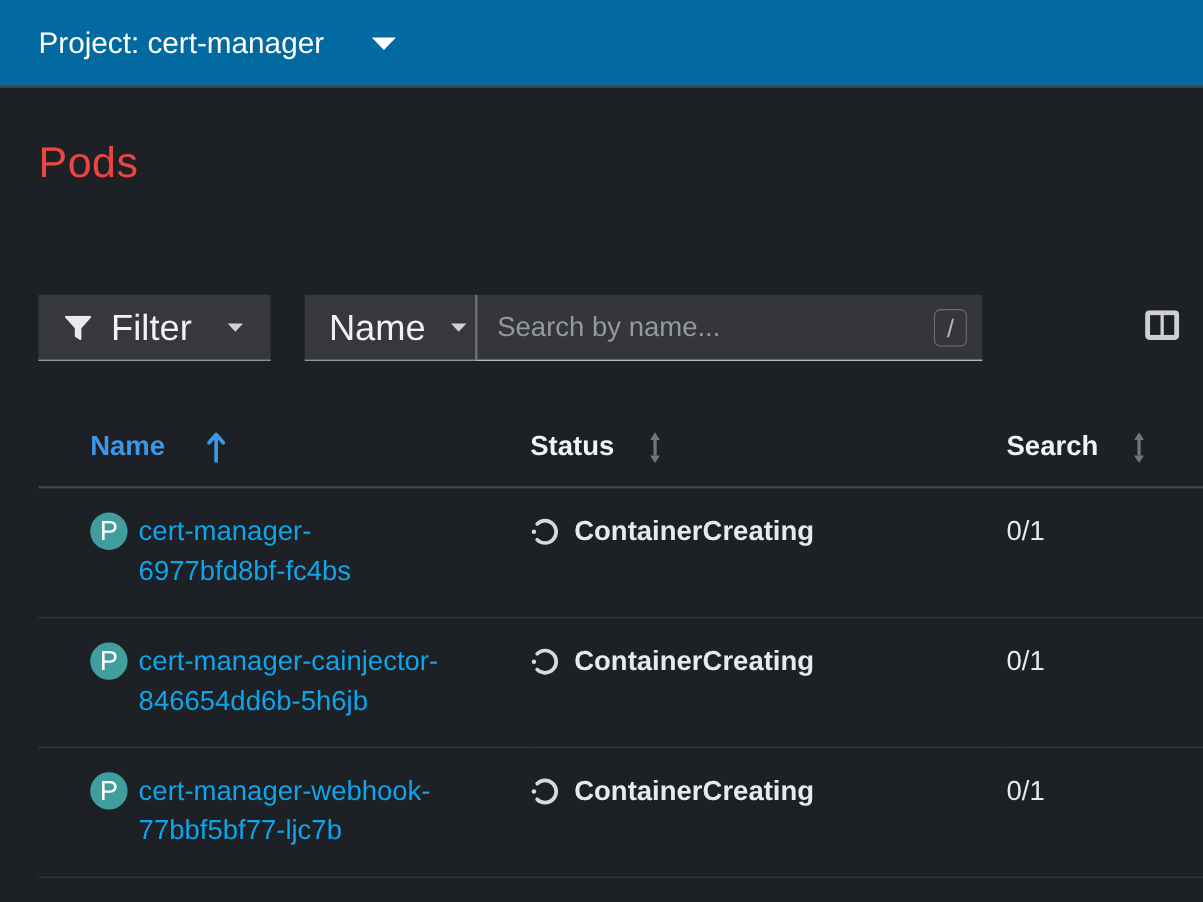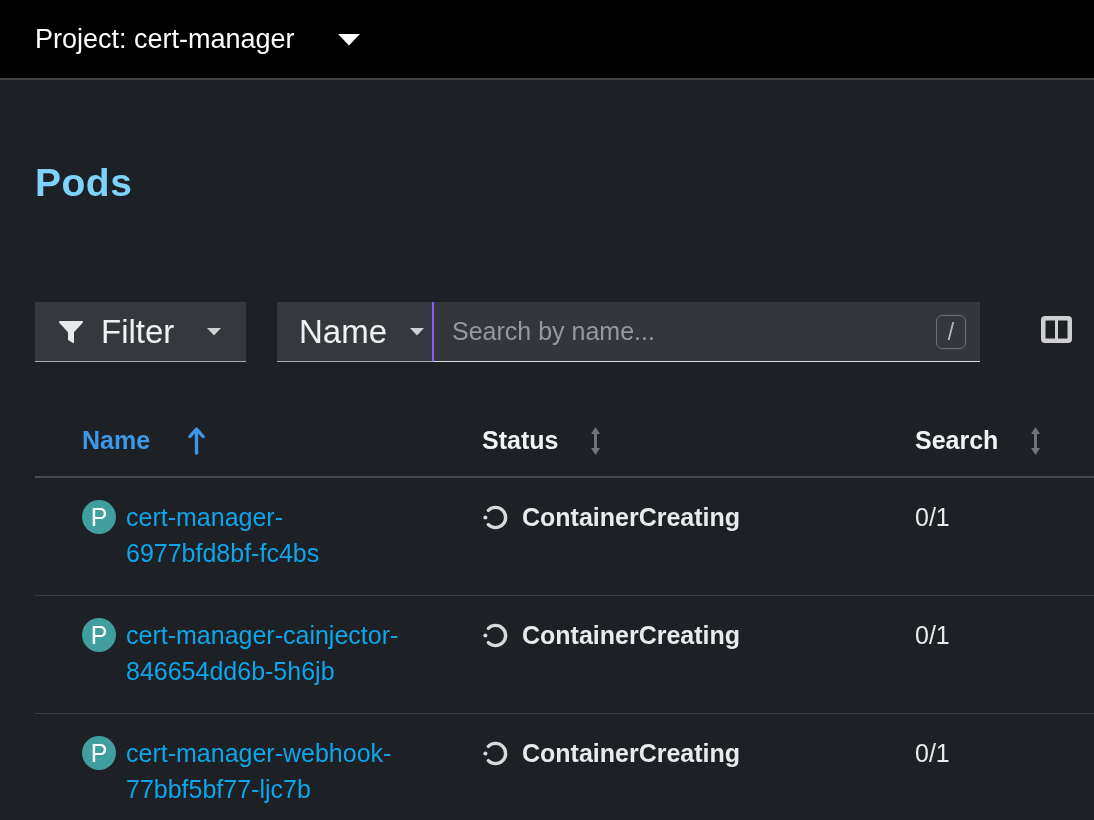--- a/index.html
+++ b/index.html
@@ -7,21 +7,21 @@
   body {
     background: #1d2025;
     font-family: "Liberation Sans", sans-serif;
     color: #f0f1f2;
     -webkit-font-smoothing: antialiased;
   }
 
   
   .masthead {
     height: 80px;
-    background: #000000;
+    background: #0369a1;
     border-bottom: 2px solid #3f4247;
     display: flex;
     align-items: center;
     padding-left: 35px;
   }
   .project-selector {
     display: flex;
     align-items: center;
     gap: 42px;
     background: none;
@@ -29,25 +29,25 @@
     color: #ffffff;
     font-family: inherit;
     font-size: 27px;
     cursor: pointer;
   }
   .project-selector .caret { color: #ffffff; display: inline-flex; }
 
   
   .main { padding-left: 35px; }
   .page-title {
-    margin-top: 80px;
+    margin-top: 46px;
     font-size: 39px;
-    font-weight: 700;
+    font-weight: 400;
     letter-spacing: 0.5px;
-    color: #7dd3fc;
+    color: #ef4444;
     line-height: 46px;
   }
 
   
   .toolbar {
     margin-top: 96px;
     display: flex;
     align-items: flex-start;
   }
   .menu-toggle {
@@ -63,25 +63,25 @@
     cursor: pointer;
   }
   .filter-toggle { width: 211px; padding: 0 24px; gap: 18px; margin-right: 31px; }
   .name-toggle  { width: 155px; padding: 0 22px; gap: 22px; }
   .menu-toggle .caret { color: #cfd1d4; display: inline-flex; margin-left: auto; }
   .filter-icon { color: #e8e9ea; display: inline-flex; }
 
   .search-group { display: flex; }
   .search-wrap {
     position: relative;
-    width: 548px;
+    width: 461px;
     height: 60px;
     background: #34363b;
     border-bottom: 1px solid #d9dadb;
-    border-left: 2px solid #8b5cf6;
+    border-left: 2px solid #737373;
     display: flex;
     align-items: center;
   }
   .search-input {
     flex: 1;
     height: 100%;
     background: transparent;
     border: none;
     outline: none;
     color: #e8e9ea;

